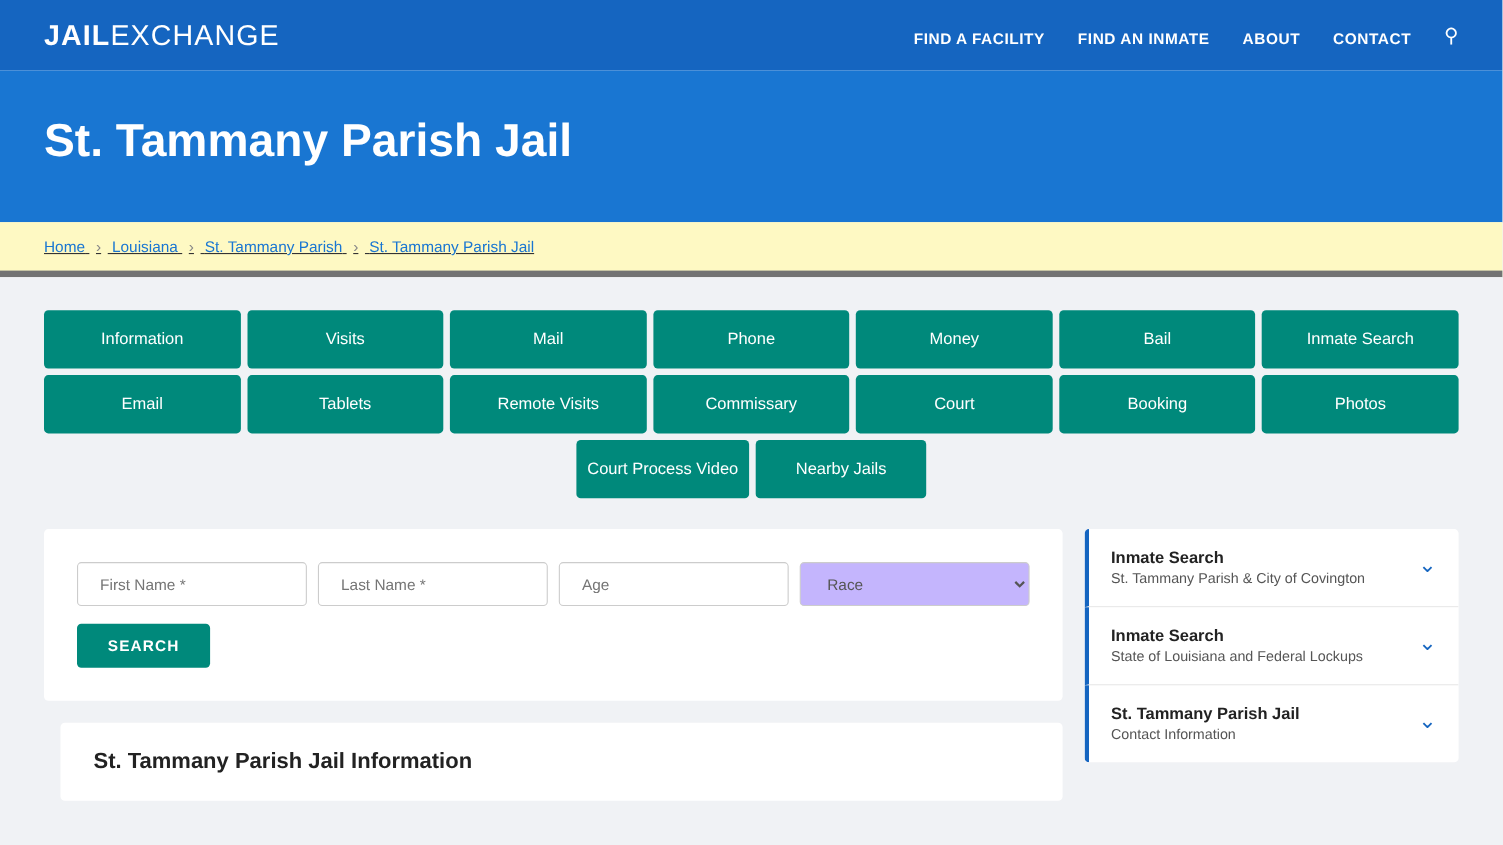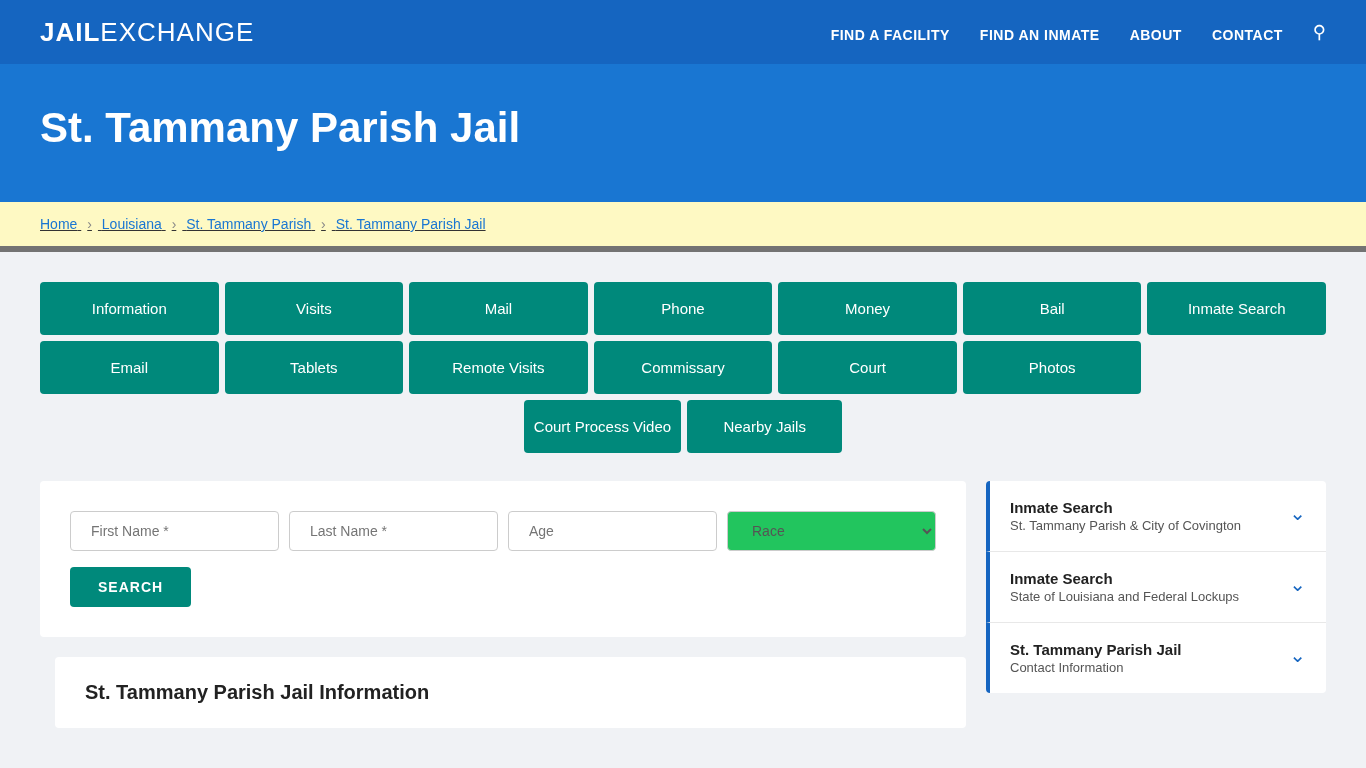--- a/index.html
+++ b/index.html
@@ -152,21 +152,21 @@
     .search-fields input, .search-fields select {
       flex: 1;
       min-width: 100px;
       padding: 10px 20px;
       border: 1px solid #ccc;
       border-radius: 4px;
       font-size: 14px;
       color: #555;
     }
     .search-fields select {
-      background: #22c55e;
+      background: #c4b5fd;
     }
     .search-btn {
       background: #00897b;
       color: #fff;
       border: none;
       border-radius: 4px;
       padding: 12px 28px;
       font-size: 14px;
       font-weight: 700;
       letter-spacing: 1px;
@@ -267,20 +267,21 @@
     <button class="tab-btn">Bail</button>
     <button class="tab-btn">Inmate Search</button>
   </div>
 
   <div class="tabs-row2">
     <button class="tab-btn">Email</button>
     <button class="tab-btn">Tablets</button>
     <button class="tab-btn">Remote Visits</button>
     <button class="tab-btn">Commissary</button>
     <button class="tab-btn">Court</button>
+    <button class="tab-btn">Booking</button>
     <button class="tab-btn">Photos</button>
   </div>
 
   <div class="tabs-row3">
     <button class="tab-btn">Court Process Video</button>
     <button class="tab-btn">Nearby Jails</button>
   </div>
 
   <div class="main-with-sidebar">
 

